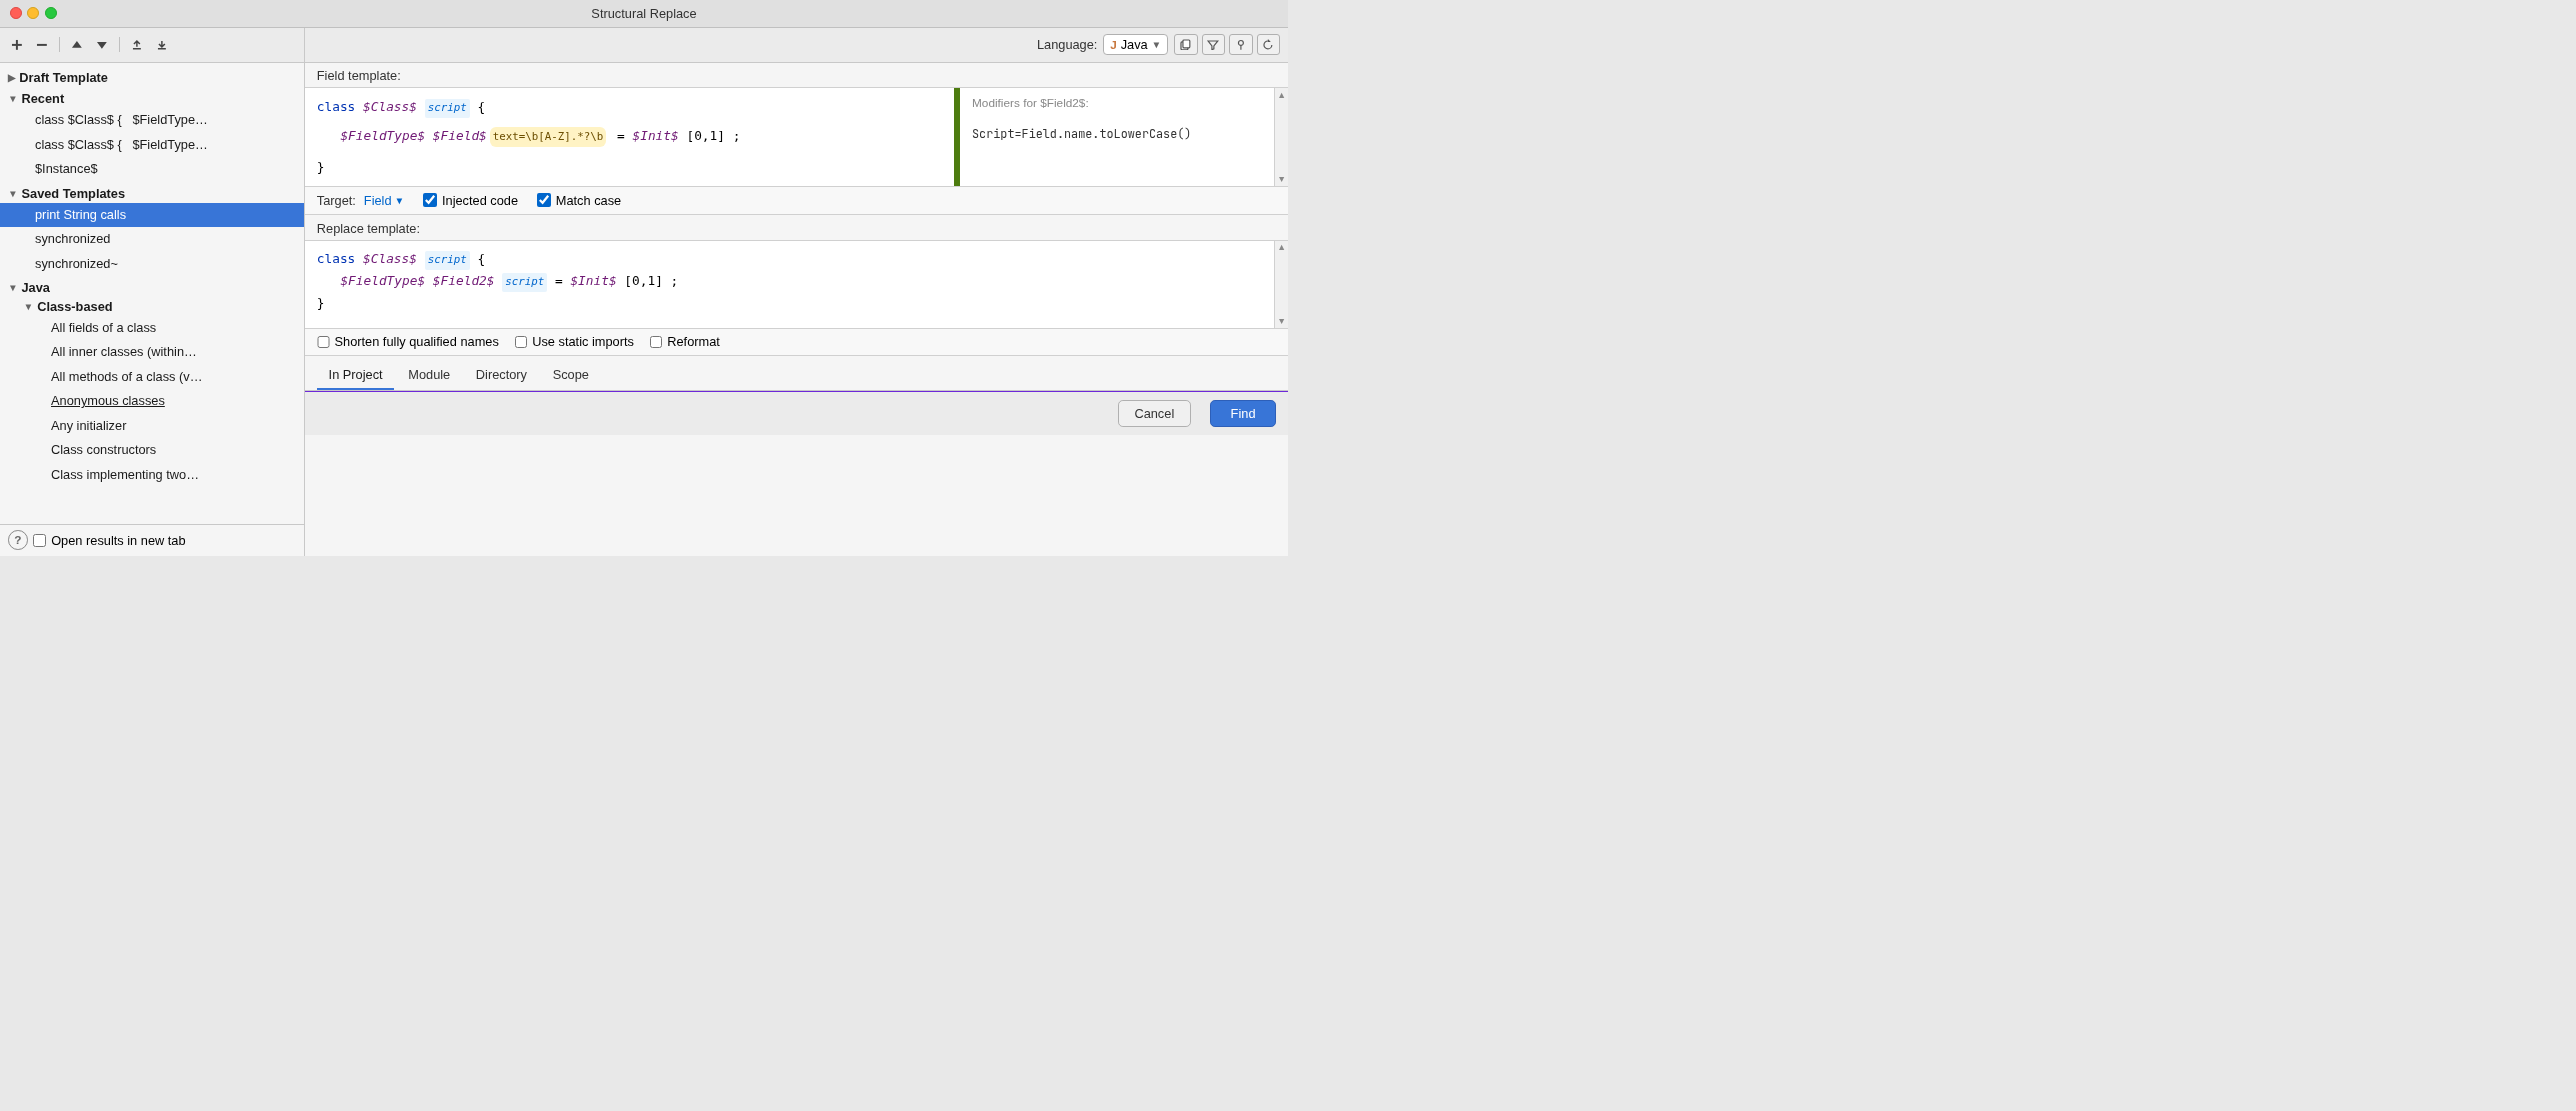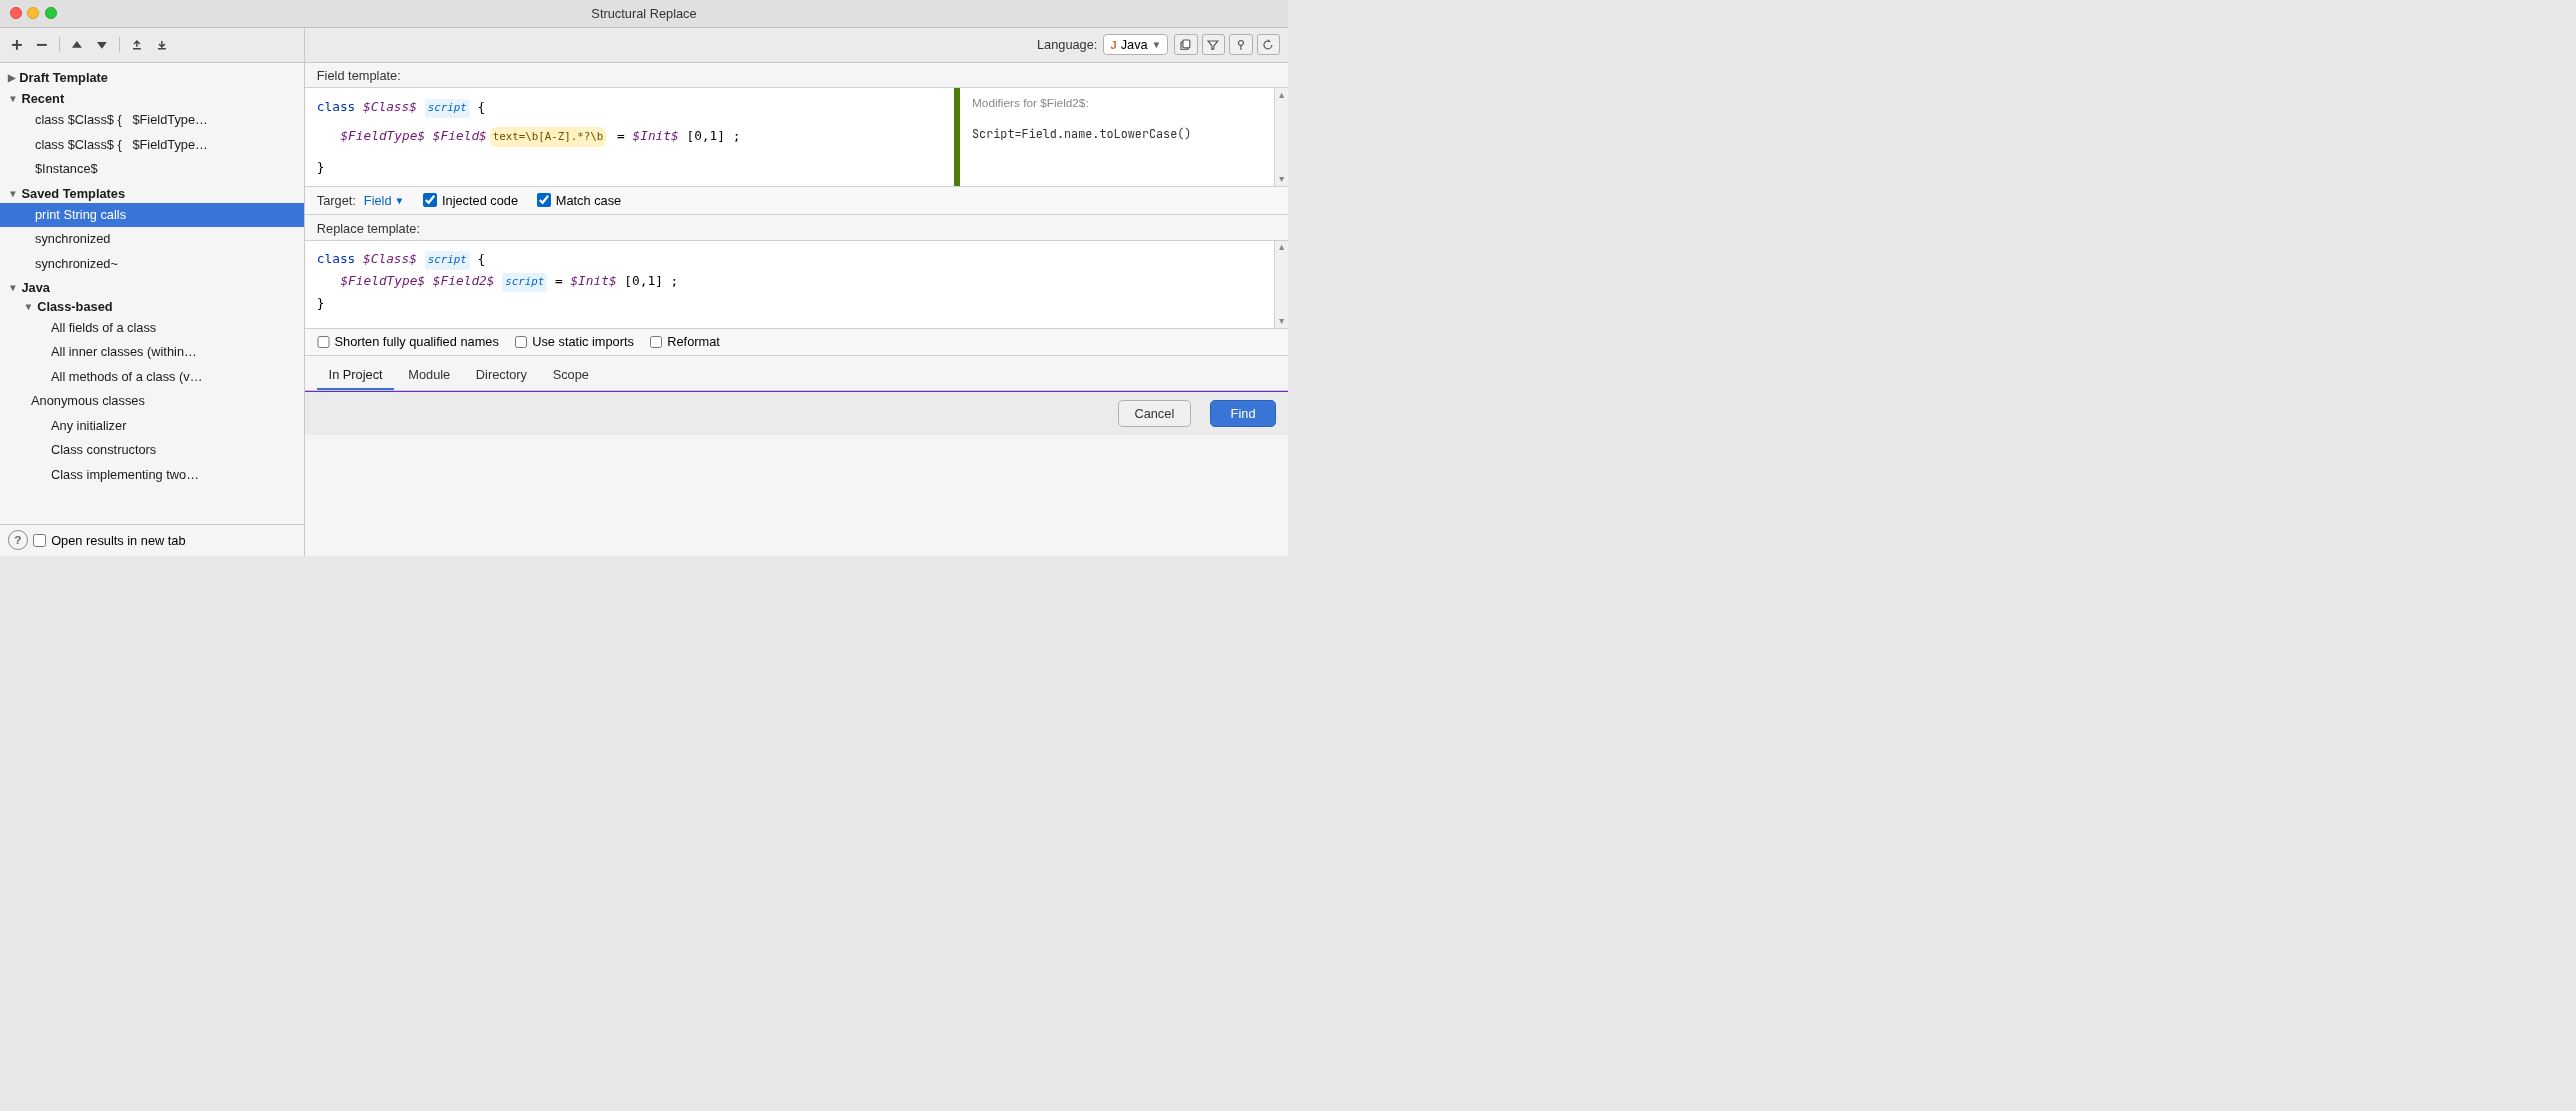--- a/index.html
+++ b/index.html
@@ -447,21 +447,21 @@
         <span>Java</span>
       </div>
 
       <div class="tree-subgroup-label">
         <span class="chevron">▼</span>
         <span>Class-based</span>
       </div>
       <div class="tree-leaf" style="padding-left: 51px;">All fields of a class</div>
       <div class="tree-leaf" style="padding-left: 51px;">All inner classes (within…</div>
       <div class="tree-leaf" style="padding-left: 51px;">All methods of a class (v…</div>
-      <div class="tree-leaf" style="padding-left: 31px;">Anonymous classes</div>
+      <div class="tree-leaf" style="padding-left: 51px; text-decoration: underline;">Anonymous classes</div>
       <div class="tree-leaf" style="padding-left: 51px;">Any initializer</div>
       <div class="tree-leaf" style="padding-left: 51px;">Class constructors</div>
       <div class="tree-leaf" style="padding-left: 51px;">Class implementing two…</div>
     </div>
 
     <div class="sidebar-bottom">
       <div class="help-btn">?</div>
       <label class="checkbox-row">
         <input type="checkbox" style="">
         <span>Open results in new tab</span>

